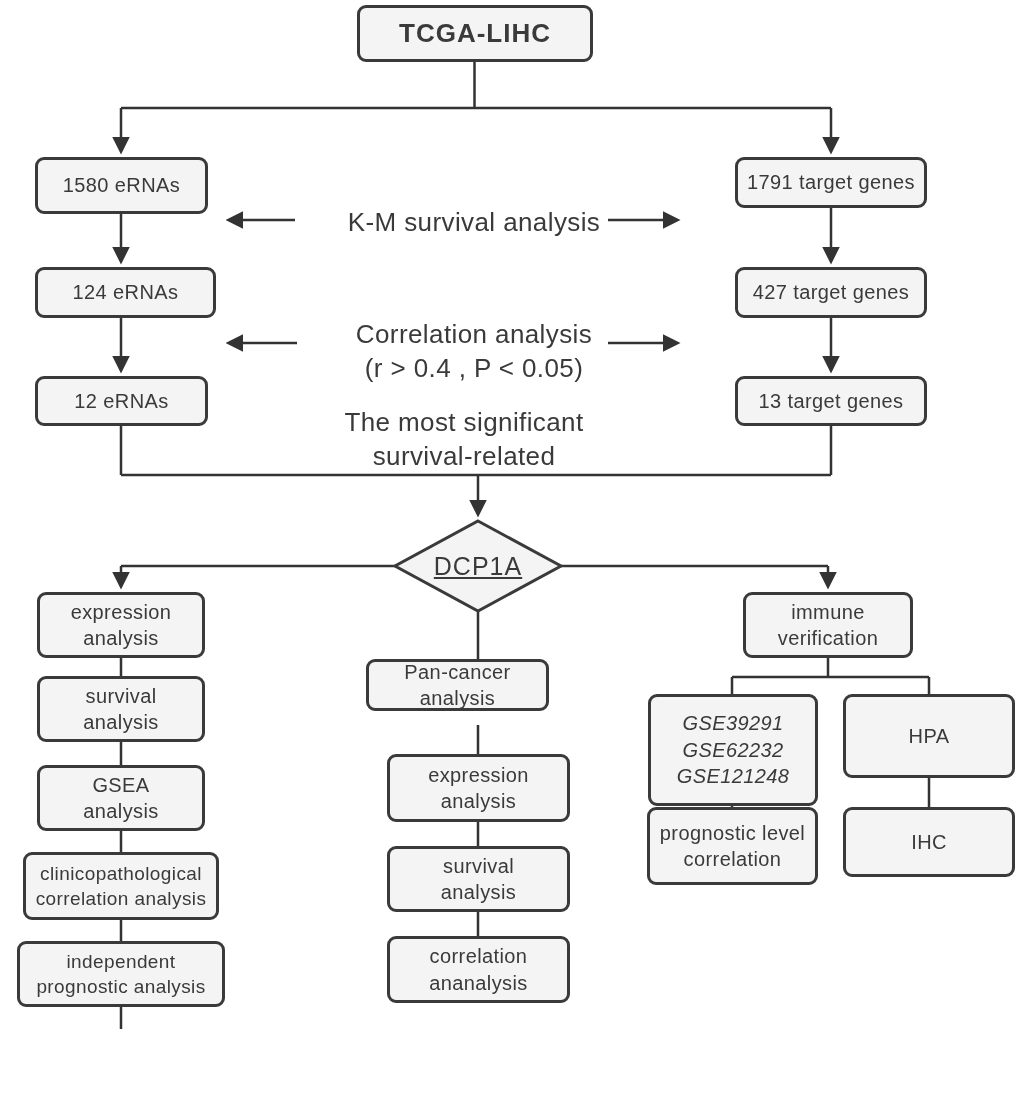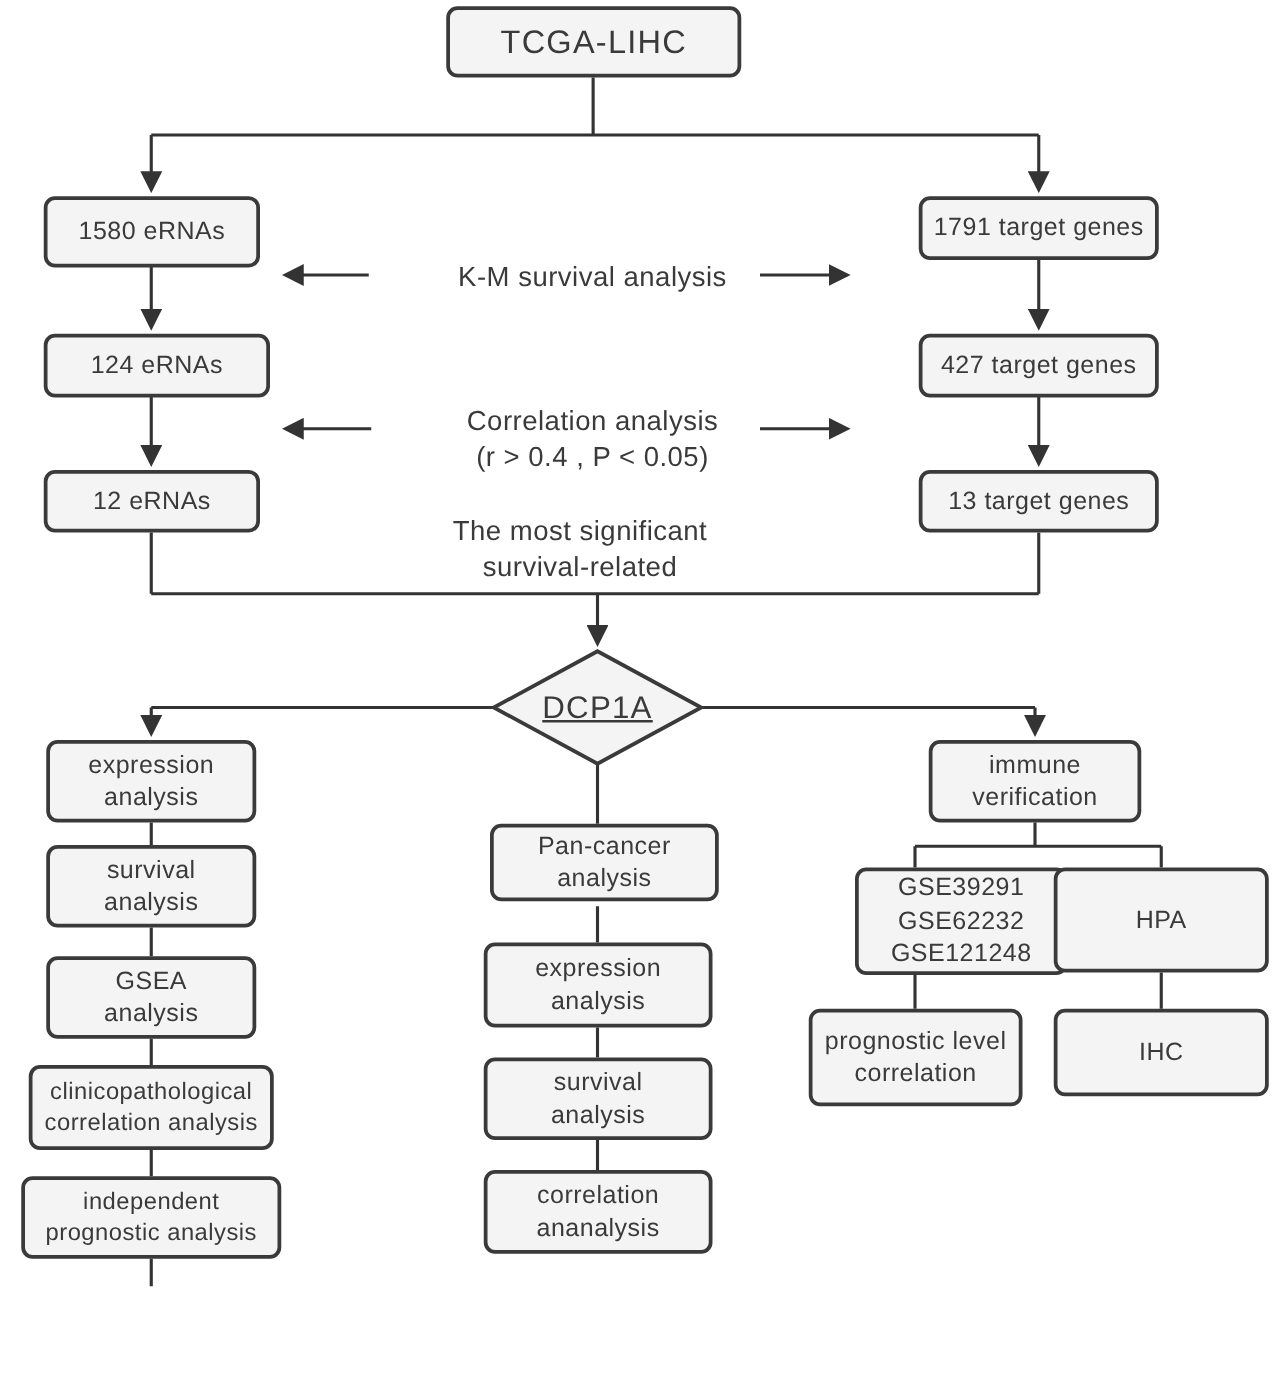--- a/index.html
+++ b/index.html
@@ -30,25 +30,25 @@
     display:flex;align-items:center;justify-content:center;
     text-align:center;
     font-size:20px;letter-spacing:0.4px;line-height:1.32;
     white-space:pre-line;
     z-index:2;
   }
   .label{
     position:absolute;
     display:flex;align-items:center;justify-content:center;
     text-align:center;
-    font-size:22px;letter-spacing:0.4px;line-height:1.32;
+    font-size:26px;letter-spacing:0.4px;line-height:1.32;
     white-space:pre-line;
     z-index:2;
   }
-  .title{font-size:26px;letter-spacing:1px;}
+  .title{font-size:26px;letter-spacing:1px;font-weight:bold;}
   .small{font-size:19px;}
   .decision-label{font-size:25px;letter-spacing:1px;z-index:3;}
 </style>
 </head>
 <body>
 
 <div id="canvas">
 
   <svg id="wires" width="1020" height="1108" viewBox="0 0 1020 1108">
     <defs>
@@ -107,32 +107,32 @@
 analysis</div>
   <div class="box" style="left:37px;top:676px;width:168px;height:66px;">survival
 analysis</div>
   <div class="box" style="left:37px;top:765px;width:168px;height:66px;">GSEA
 analysis</div>
   <div class="box small" style="left:23px;top:852px;width:196px;height:68px;">clinicopathological
 correlation analysis</div>
   <div class="box small" style="left:17px;top:941px;width:208px;height:66px;">independent
 prognostic analysis</div>
 
-  <div class="box" style="left:392px;top:659px;width:183px;height:62px;">Pan-cancer
+  <div class="box" style="left:366px;top:659px;width:183px;height:52px;">Pan-cancer
 analysis</div>
   <div class="box" style="left:387px;top:754px;width:183px;height:68px;">expression
 analysis</div>
   <div class="box" style="left:387px;top:846px;width:183px;height:66px;">survival
 analysis</div>
   <div class="box" style="left:387px;top:936px;width:183px;height:67px;">correlation
 ananalysis</div>
 
   <div class="box" style="left:743px;top:592px;width:170px;height:66px;">immune
 verification</div>
-  <div class="box" style="left:684px;top:694px;width:170px;height:86px;">GSE39291
+  <div class="box" style="left:648px;top:694px;width:170px;height:112px;font-style:italic;">GSE39291
 GSE62232
 GSE121248</div>
   <div class="box" style="left:843px;top:694px;width:172px;height:84px;">HPA</div>
   <div class="box" style="left:647px;top:807px;width:171px;height:78px;">prognostic level
 correlation</div>
   <div class="box" style="left:843px;top:807px;width:172px;height:70px;">IHC</div>
 
 </div>
 
 </body></html>

